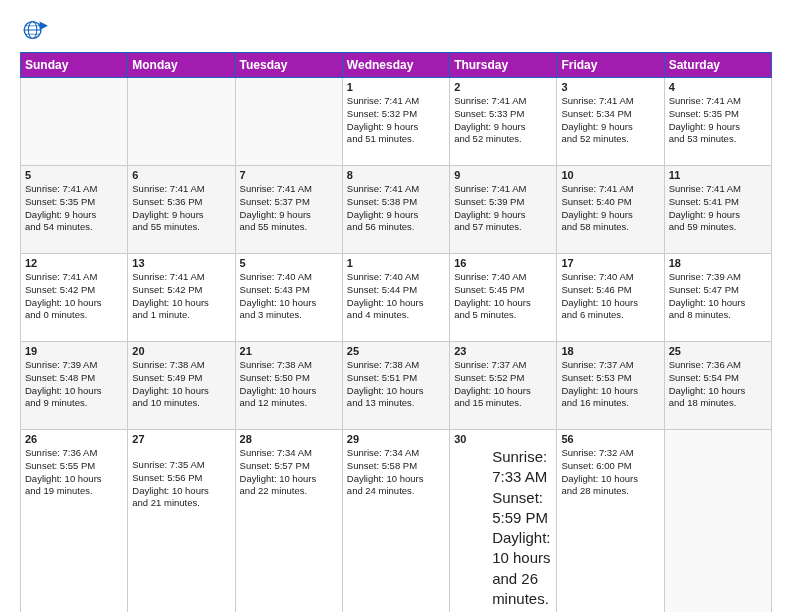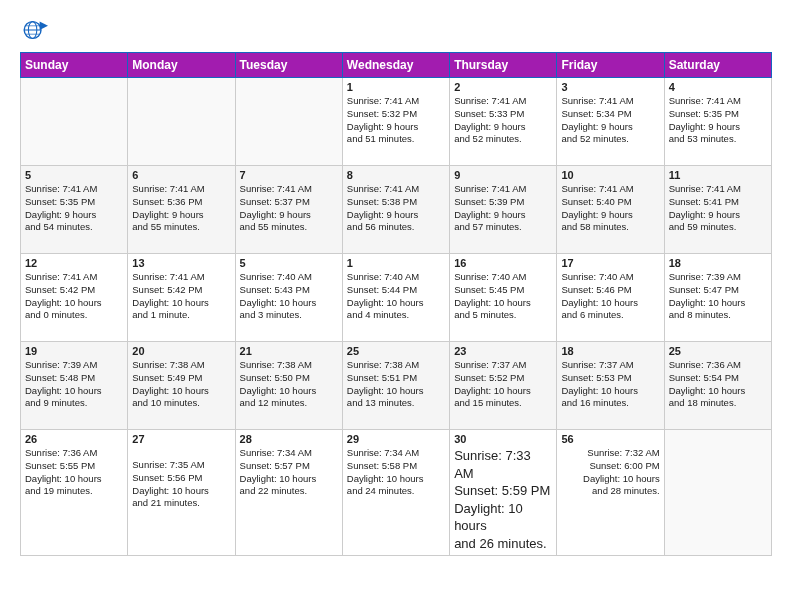--- a/index.html
+++ b/index.html
@@ -339,28 +339,28 @@
           </td>
           <td>
             <span class="day-num">29</span>
             <div style="font-size: 9.5px; line-height: 1.35; white-space: pre-line;">Sunrise: 7:34 AM
 Sunset: 5:58 PM
 Daylight: 10 hours
 and 24 minutes.</div>
           </td>
           <td>
             <span class="day-num">30</span>
-            <div style="font-size: 13px; line-height: 1.35; white-space: pre-line;">Sunrise: 7:33 AM
+            <div style="font-size: 15px; line-height: 1.35; white-space: pre-line; margin-left: 38px;">Sunrise: 7:33 AM
 Sunset: 5:59 PM
 Daylight: 10 hours
 and 26 minutes.</div>
           </td>
           <td>
             <span class="day-num">56</span>
-            <div style="font-size: 9.5px; line-height: 1.35; white-space: pre-line; text-align: right;">Sunrise: 7:32 AM
+            <div style="font-size: 9.5px; line-height: 1.35; white-space: pre-line;">Sunrise: 7:32 AM
 Sunset: 6:00 PM
 Daylight: 10 hours
 and 28 minutes.</div>
           </td>
           <td class="empty-cell"></td>
         </tr>
       </tbody>
   </table>
 </div>
 

